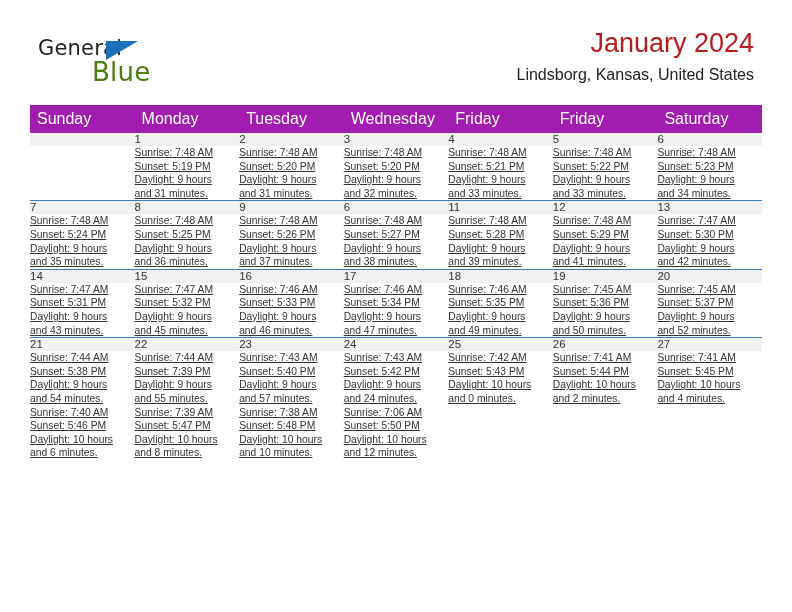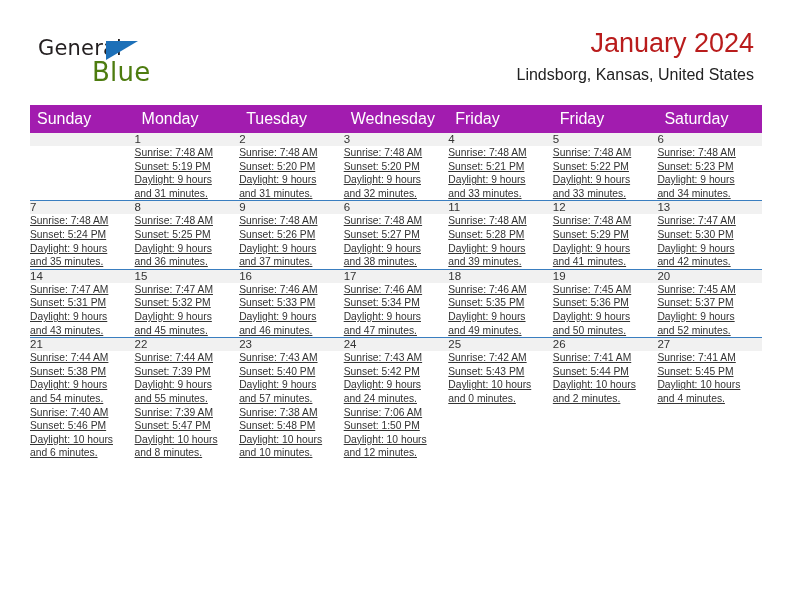--- a/index.html
+++ b/index.html
@@ -402,21 +402,21 @@
             <div>and 8 minutes.</div>
           </td>
           <td class="dayinfo">
             <div>Sunrise: 7:38 AM</div>
             <div>Sunset: 5:48 PM</div>
             <div>Daylight: 10 hours</div>
             <div>and 10 minutes.</div>
           </td>
           <td class="dayinfo">
             <div>Sunrise: 7:06 AM</div>
-            <div>Sunset: 1:50 PM</div>
+            <div>Sunset: 5:50 PM</div>
             <div>Daylight: 10 hours</div>
             <div>and 12 minutes.</div>
           </td>
           <td class="dayinfo empty">
             <div></div>
             <div></div>
             <div></div>
             <div></div>
           </td>
           <td class="dayinfo empty">

